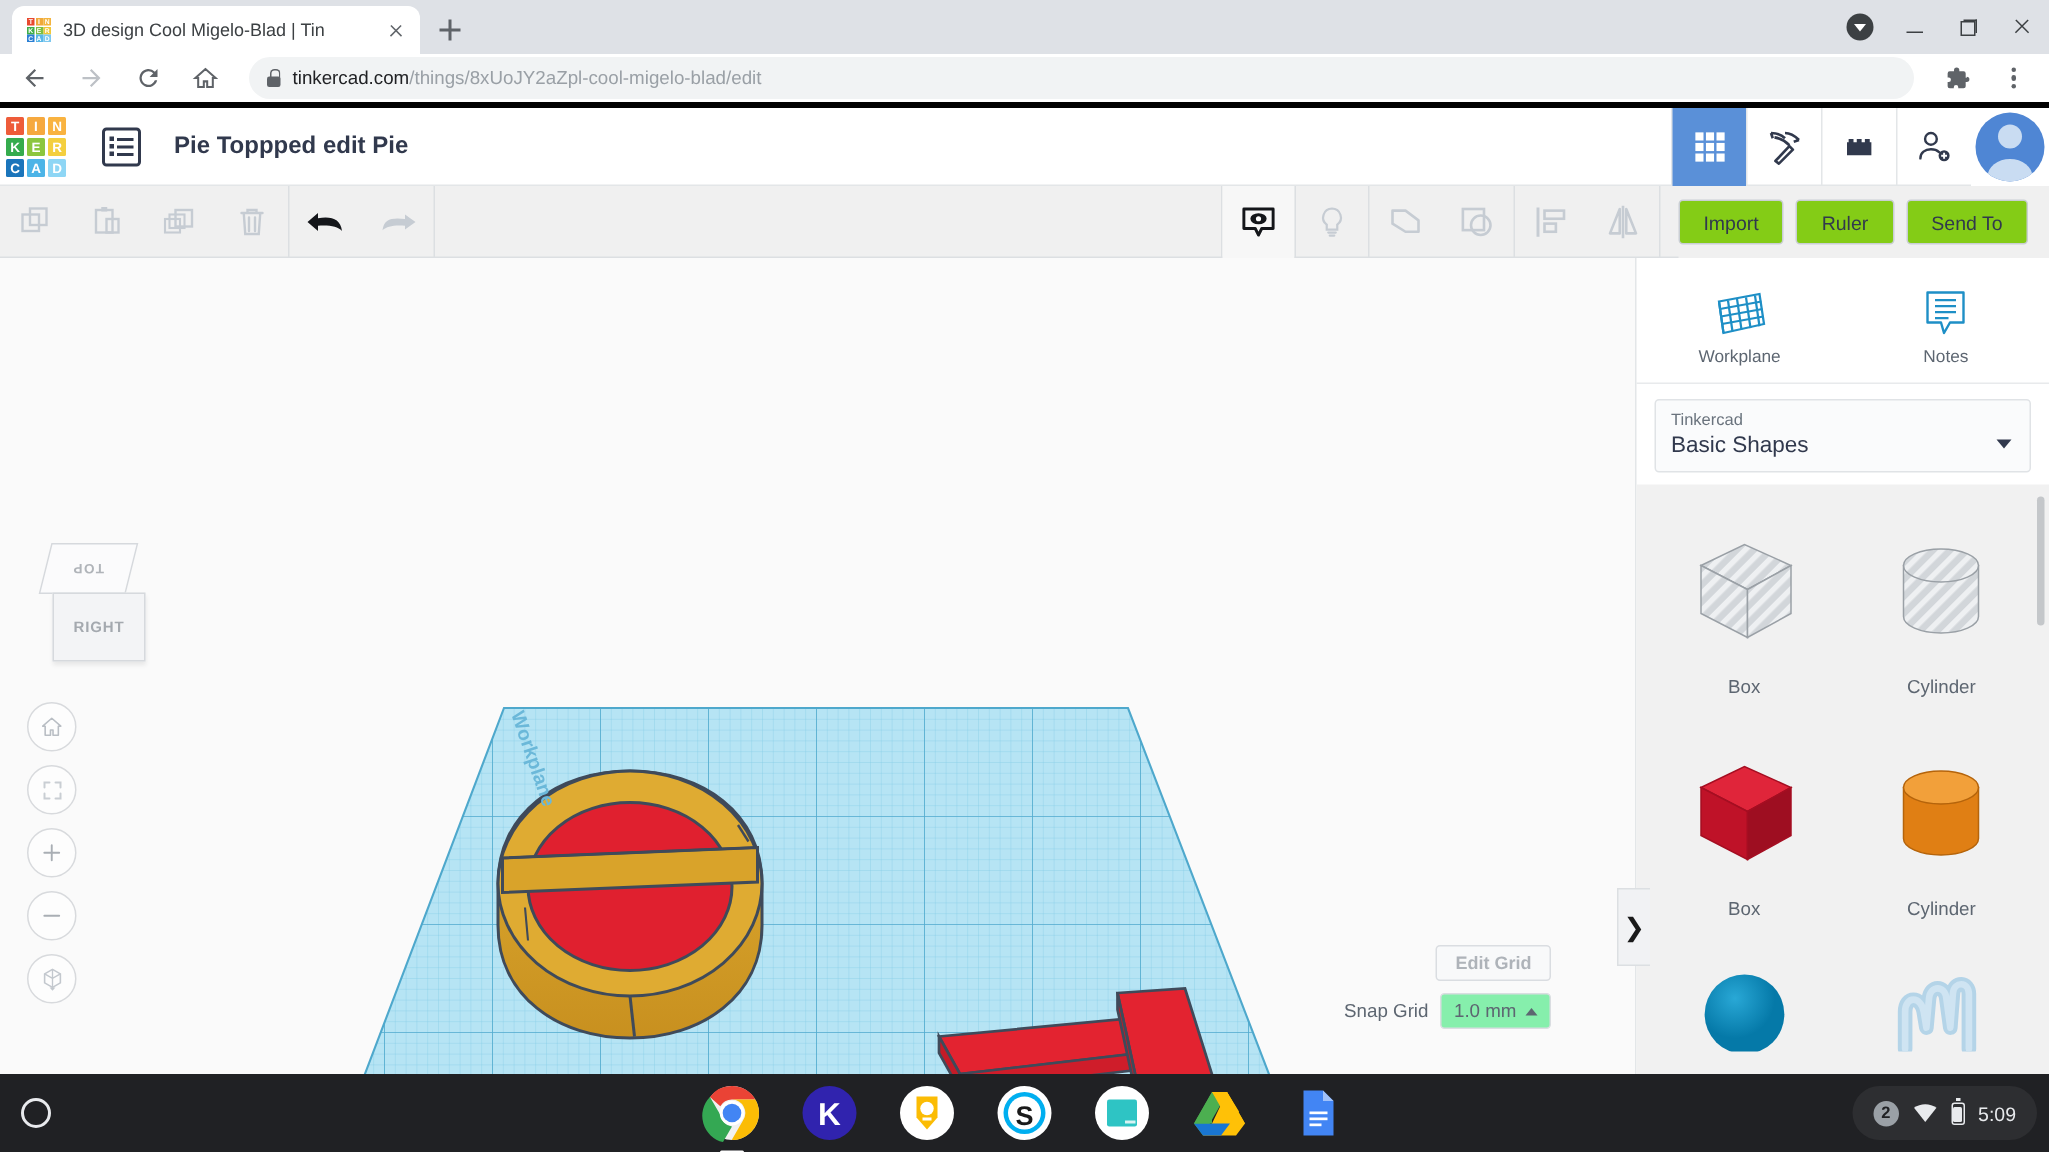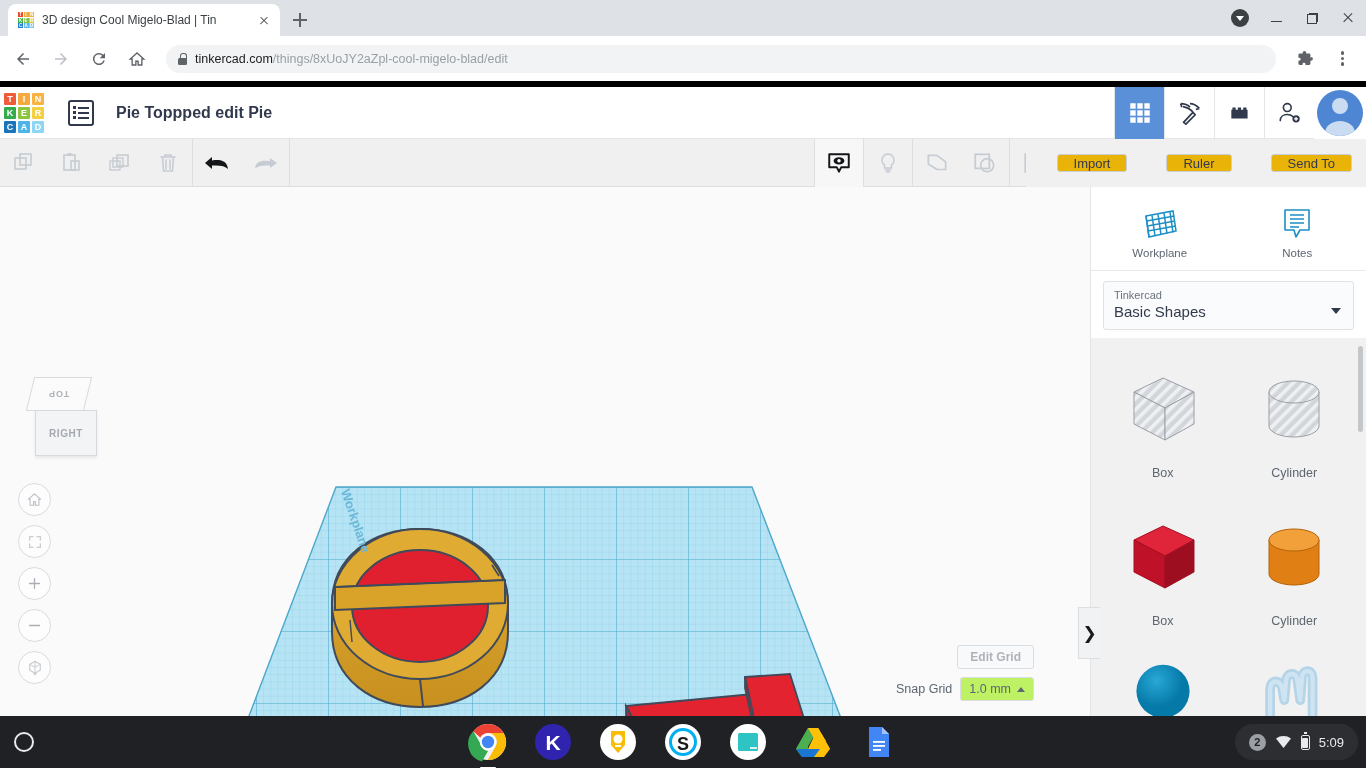--- a/index.html
+++ b/index.html
@@ -72,22 +72,22 @@
     border: 1.4px solid #3c4043; border-left: none; border-bottom: none;
   }
   .close-ico { width: 12px; height: 12px; position: relative; }
   .close-ico::before, .close-ico::after {
     content:''; position:absolute; left:0px; top:5.3px; width:12px; height:1.4px; background:#3c4043;
   }
   .close-ico::before { transform: rotate(45deg); }
   .close-ico::after { transform: rotate(-45deg); }
 
   .browser-toolbar {
-    height: 51px; background: #fff; display: flex; align-items: center;
-    padding: 0 8px; gap: 8px; border-bottom: 6px solid #000000;
+    height: 36px; background: #fff; display: flex; align-items: center;
+    padding: 0 8px; gap: 8px; border-bottom: 4px solid #000000;
   }
   .navbtn {
     width: 30px; height: 30px; display:flex; align-items:center; justify-content:center;
     border-radius: 50%;
   }
   .omnibox {
     flex: 1; height: 28px; background: #f1f3f4; border-radius: 14px;
     display: flex; align-items: center; padding: 0 12px; gap: 8px;
     margin: 0 6px;
   }
@@ -167,23 +167,23 @@
   }
   .tb-btn.active { background: #f7f7f7; }
 
   
   .tc-actions {
     position: absolute; right: 0; top: 0; height: 48px;
     display: flex; align-items: center; gap: 8px; padding-right: 14px;
     background: #f0f0f0;
   }
   .act-btn {
-    height: 18px; padding: 0 16px; border: 1px solid #c9ced4; background: #eab308;
+    height: 30px; padding: 0 16px; border: 1px solid #c9ced4; background: #84cc16;
     border-radius: 3px; font-size: 13px; color: #31394d;
-    display: flex; align-items: center; margin-left: 31px;
+    display: flex; align-items: center;
   }
 
   
   .workspace { position: relative; height: 552px; }
   .canvas {
     position: absolute; left: 0; top: 0; width: 1090px; height: 552px;
     background: #fafafa; overflow: hidden;
   }
 
   
@@ -223,21 +223,21 @@
     position: absolute; right: 56px; bottom: 70px;
     height: 24px; padding: 0 12px; border:1px solid #dadde1; background:#f8f9fa;
     border-radius: 3px; font-size: 12px; color:#aeb3b9; display:flex; align-items:center;font-weight:bold;
   }
   .snapgrid {
     position: absolute; right: 56px; bottom: 38px;
     display: flex; align-items: center; gap: 8px;
   }
   .snap-lbl { font-size: 12.5px; color: #5d6671; }
   .snap-val {
-    height: 24px; padding: 0 8px; border:1px solid #dadde1; background:#bef264;
+    height: 24px; padding: 0 8px; border:1px solid #dadde1; background:#86efac;
     border-radius:3px; font-size:12.5px; color:#5d6671;
     display:flex; align-items:center; gap:6px;
   }
   .caret-up { width:0;height:0;border-left:4px solid transparent;border-right:4px solid transparent;border-bottom:5px solid #5d6671; }
 
   
   .collapse-handle {
     position: absolute; left: 1078px; top: 420px; width: 22px; height: 52px;
     background: #f1f2f4; border: 1px solid #dcdfe2; border-right: none;
     display: flex; align-items: center; justify-content: center;

